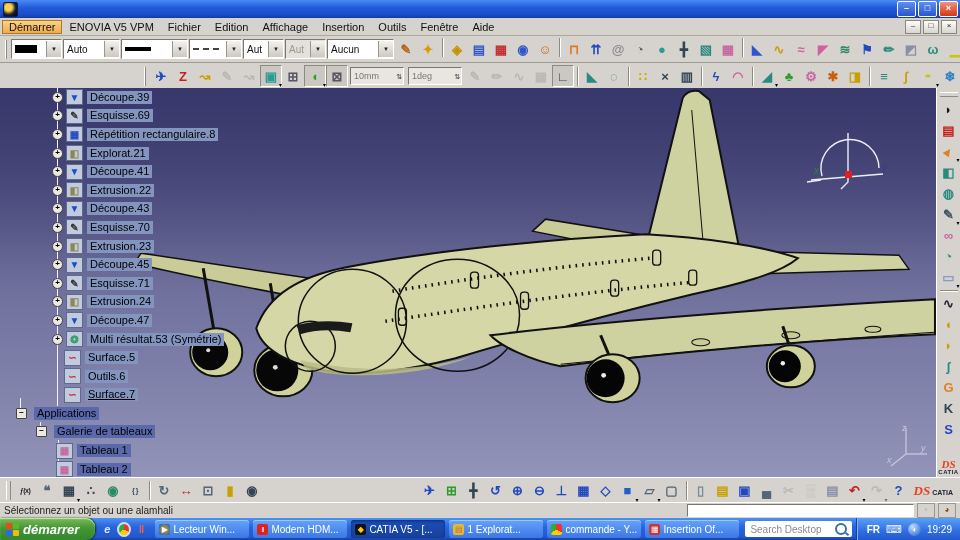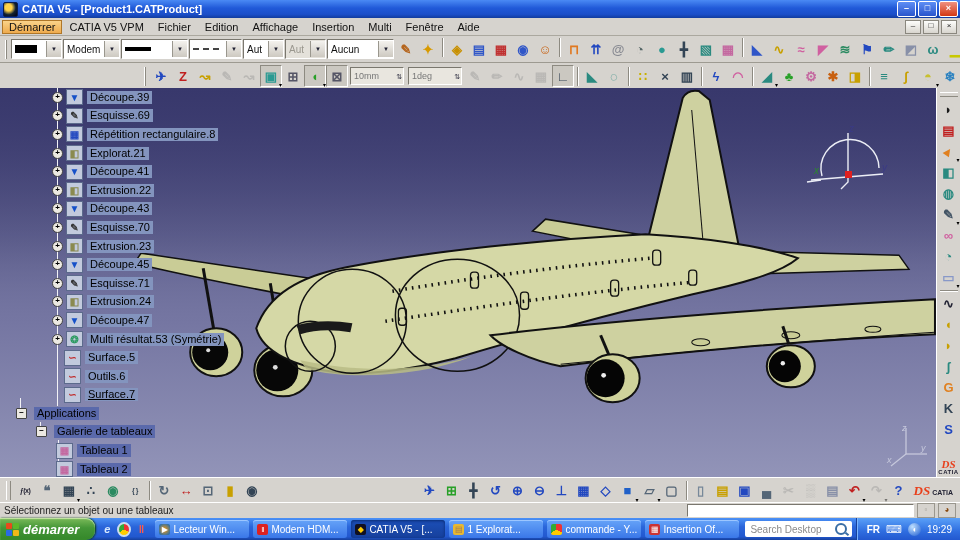--- a/index.html
+++ b/index.html
@@ -117,53 +117,52 @@
     box-shadow:inset 1px 0 0 #7ab4ff;color:#fff;font-size:10px}
   .trayicn{width:13px;height:13px;border-radius:50%;background:radial-gradient(circle at 35% 30%,#bfe0ff,#1a5ad0);
     color:#fff;font-size:8px;display:flex;align-items:center;justify-content:center}
   svg text{font-family:"Liberation Sans",sans-serif}
 </style>
 </head>
 <body>
 
 <div class="titlebar">
   <span class="appicon"></span>
-  <span>CATIA V5 - [Product1.CATProduct]</span>
   <span class="wbtns">
     <span class="wbtn">–</span>
     <span class="wbtn">□</span>
     <span class="wbtn close">×</span>
   </span>
 </div>
 
 <div class="menubar">
   <span class="mitem hl">Démarrer</span>
-  <span class="mitem">CATIA V5 VPM</span>
+  <span class="mitem">ENOVIA V5 VPM</span>
   <span class="mitem">Fichier</span>
   <span class="mitem">Edition</span>
   <span class="mitem">Affichage</span>
   <span class="mitem">Insertion</span>
-  <span class="mitem">Multi</span>
+  <span class="mitem">Outils</span>
   <span class="mitem">Fenêtre</span>
   <span class="mitem">Aide</span>
   <span class="cbtns">
     <span class="cbtn">–</span>
     <span class="cbtn">□</span>
     <span class="cbtn">×</span>
   </span>
 </div>
 
 <div class="tb">
   <span class="grip"></span>
   <span class="dd" style="width:46px">
       <span class="swb"></span>
       <span class="arw">▼</span>
     </span>
   <span class="dd" style="width:52px">
-      <span>Modem</span>
+      <span>Auto</span>
       <span class="arw">▼</span>
     </span>
   <span class="dd" style="width:62px">
       <span class="thl"></span>
       <span class="arw">▼</span>
     </span>
   <span class="dd" style="width:48px">
       <span class="dsl"></span>
       <span class="arw">▼</span>
     </span>
@@ -741,21 +740,21 @@
         </span>
       </span>
     <span class="blogo">
       <b>DS</b>
       <i>CATIA</i>
     </span>
   </span>
 </div>
 
 <div class="status">
-  <span>Sélectionnez un objet ou une tableaux</span>
+  <span>Sélectionnez un objet ou une alamhali</span>
   <span class="pwr"></span>
   <span class="sbtn">▫</span>
   <span class="sbtn act">◕</span>
 </div>
 
 <div class="taskbar">
   <span class="start">
     <span class="flag">
       <s style="background:#e84a1c"></s>
         <s style="background:#5cb82a"></s>

